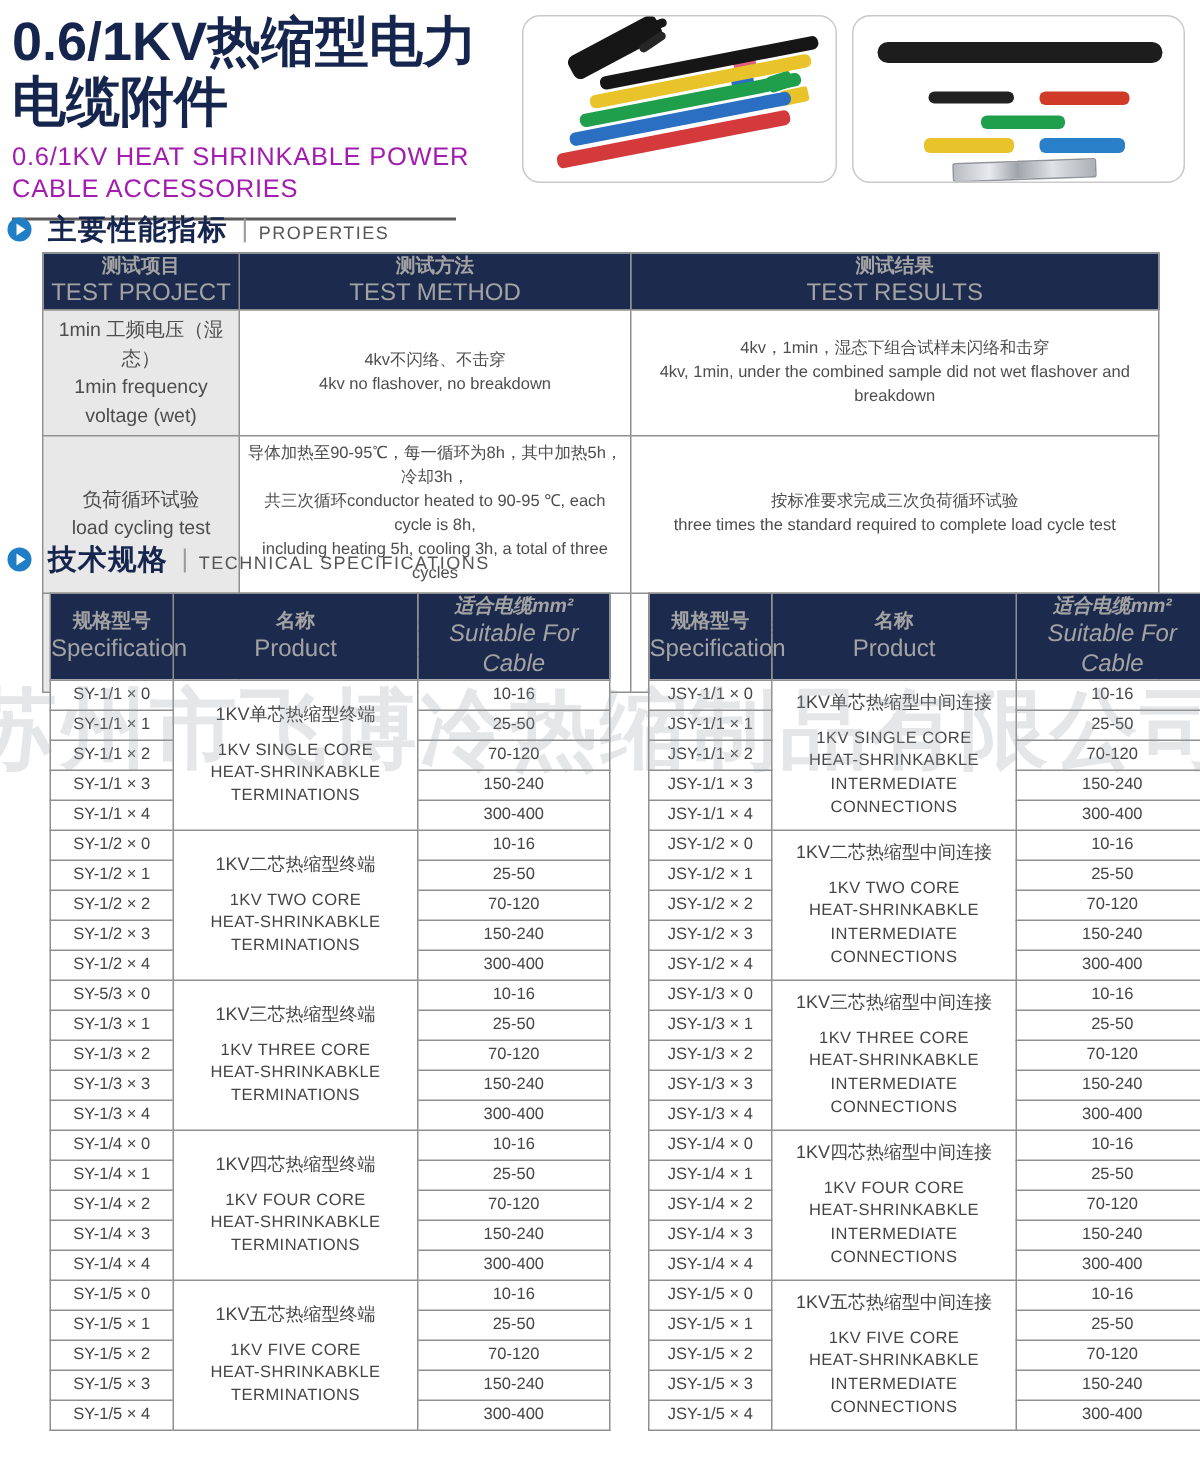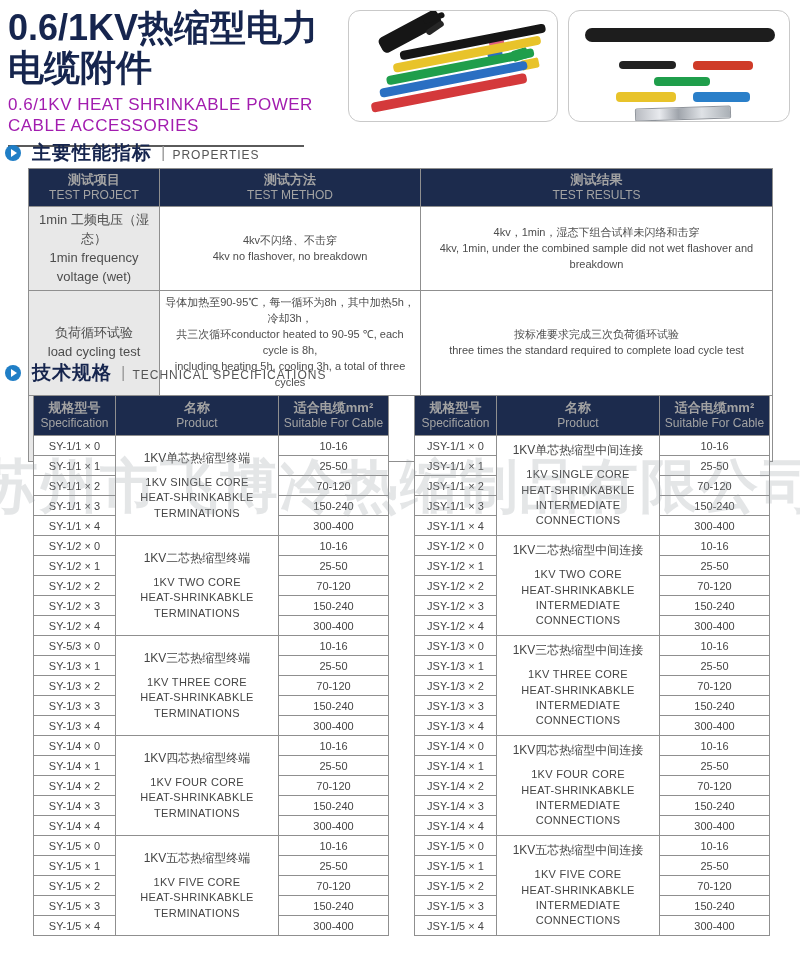--- a/index.html
+++ b/index.html
@@ -32,39 +32,39 @@
   .bullet::after { content:""; position:absolute; left:6px; top:4px; border-left:6px solid #ffffff; border-top:4px solid transparent; border-bottom:4px solid transparent; }
   .sec-cn { margin-left:11px; font-size:19px; font-weight:bold; color:#16254e; letter-spacing:1px; }
   .sec-div { margin:0 7px 0 9px; color:#9a9a9a; font-size:17px; font-weight:normal; }
   .sec-en { font-size:12px; color:#555; letter-spacing:1px; padding-top:4px; }
 
   
   table { border-collapse:collapse; table-layout:fixed; }
   th, td { border:1px solid #8f8f8f; text-align:center; vertical-align:middle; }
   thead th { background:#1c2b4d; color:#a3a3a3; font-weight:normal; }
   .h-cn { font-size:13px; font-weight:bold; line-height:1.3; }
-  .h-en { font-size:12px; line-height:1.25; }
+  .h-en { font-size:16px; line-height:1.25; }
 
   
   .props-table { position:absolute; left:28px; top:168px; width:744px; }
   .props-table thead th { height:38px; }
   .props-table th:nth-child(1){ width:131px; }
   .props-table th:nth-child(2){ width:261px; }
   .props-table th:nth-child(3){ width:352px; }
   .props-table td { padding:4px 5px; font-size:11px; line-height:1.45; background:#fff; }
   .props-table td.label-cell { background:#e8e8e8; font-size:13px; }
   .props-table td .line { white-space:normal; }
 
   
   .spec-wrap { position:absolute; top:395px; left:33px; display:flex; gap:25px; }
   .spec-table { width:355px; }
   .spec-table thead th { height:40px;margin-left:36px; }
   .spec-table th:nth-child(1){ width:82px; }
   .spec-table th:nth-child(2){ width:163px; }
-  .spec-table th:nth-child(3){ width:110px; }
+  .spec-table th:nth-child(3){ width:128px;font-style:italic; }
   .spec-table td { height:20px; font-size:11px; padding:0 2px; background:#fff; color:#454545; }
   .product-cell { line-height:1.4; }
   .product-cn { font-size:12px; margin-bottom:8px; }
   .product-en { font-size:11px; letter-spacing:0.3px; }
 
   
   .watermark { position:absolute; left:-20px; top:448px; width:840px; text-align:center; font-size:58px; font-weight:bold;
                color:#9aa0a6; opacity:0.26; letter-spacing:2px; white-space:nowrap; pointer-events:none; z-index:5; }
 </style>
 </head>

